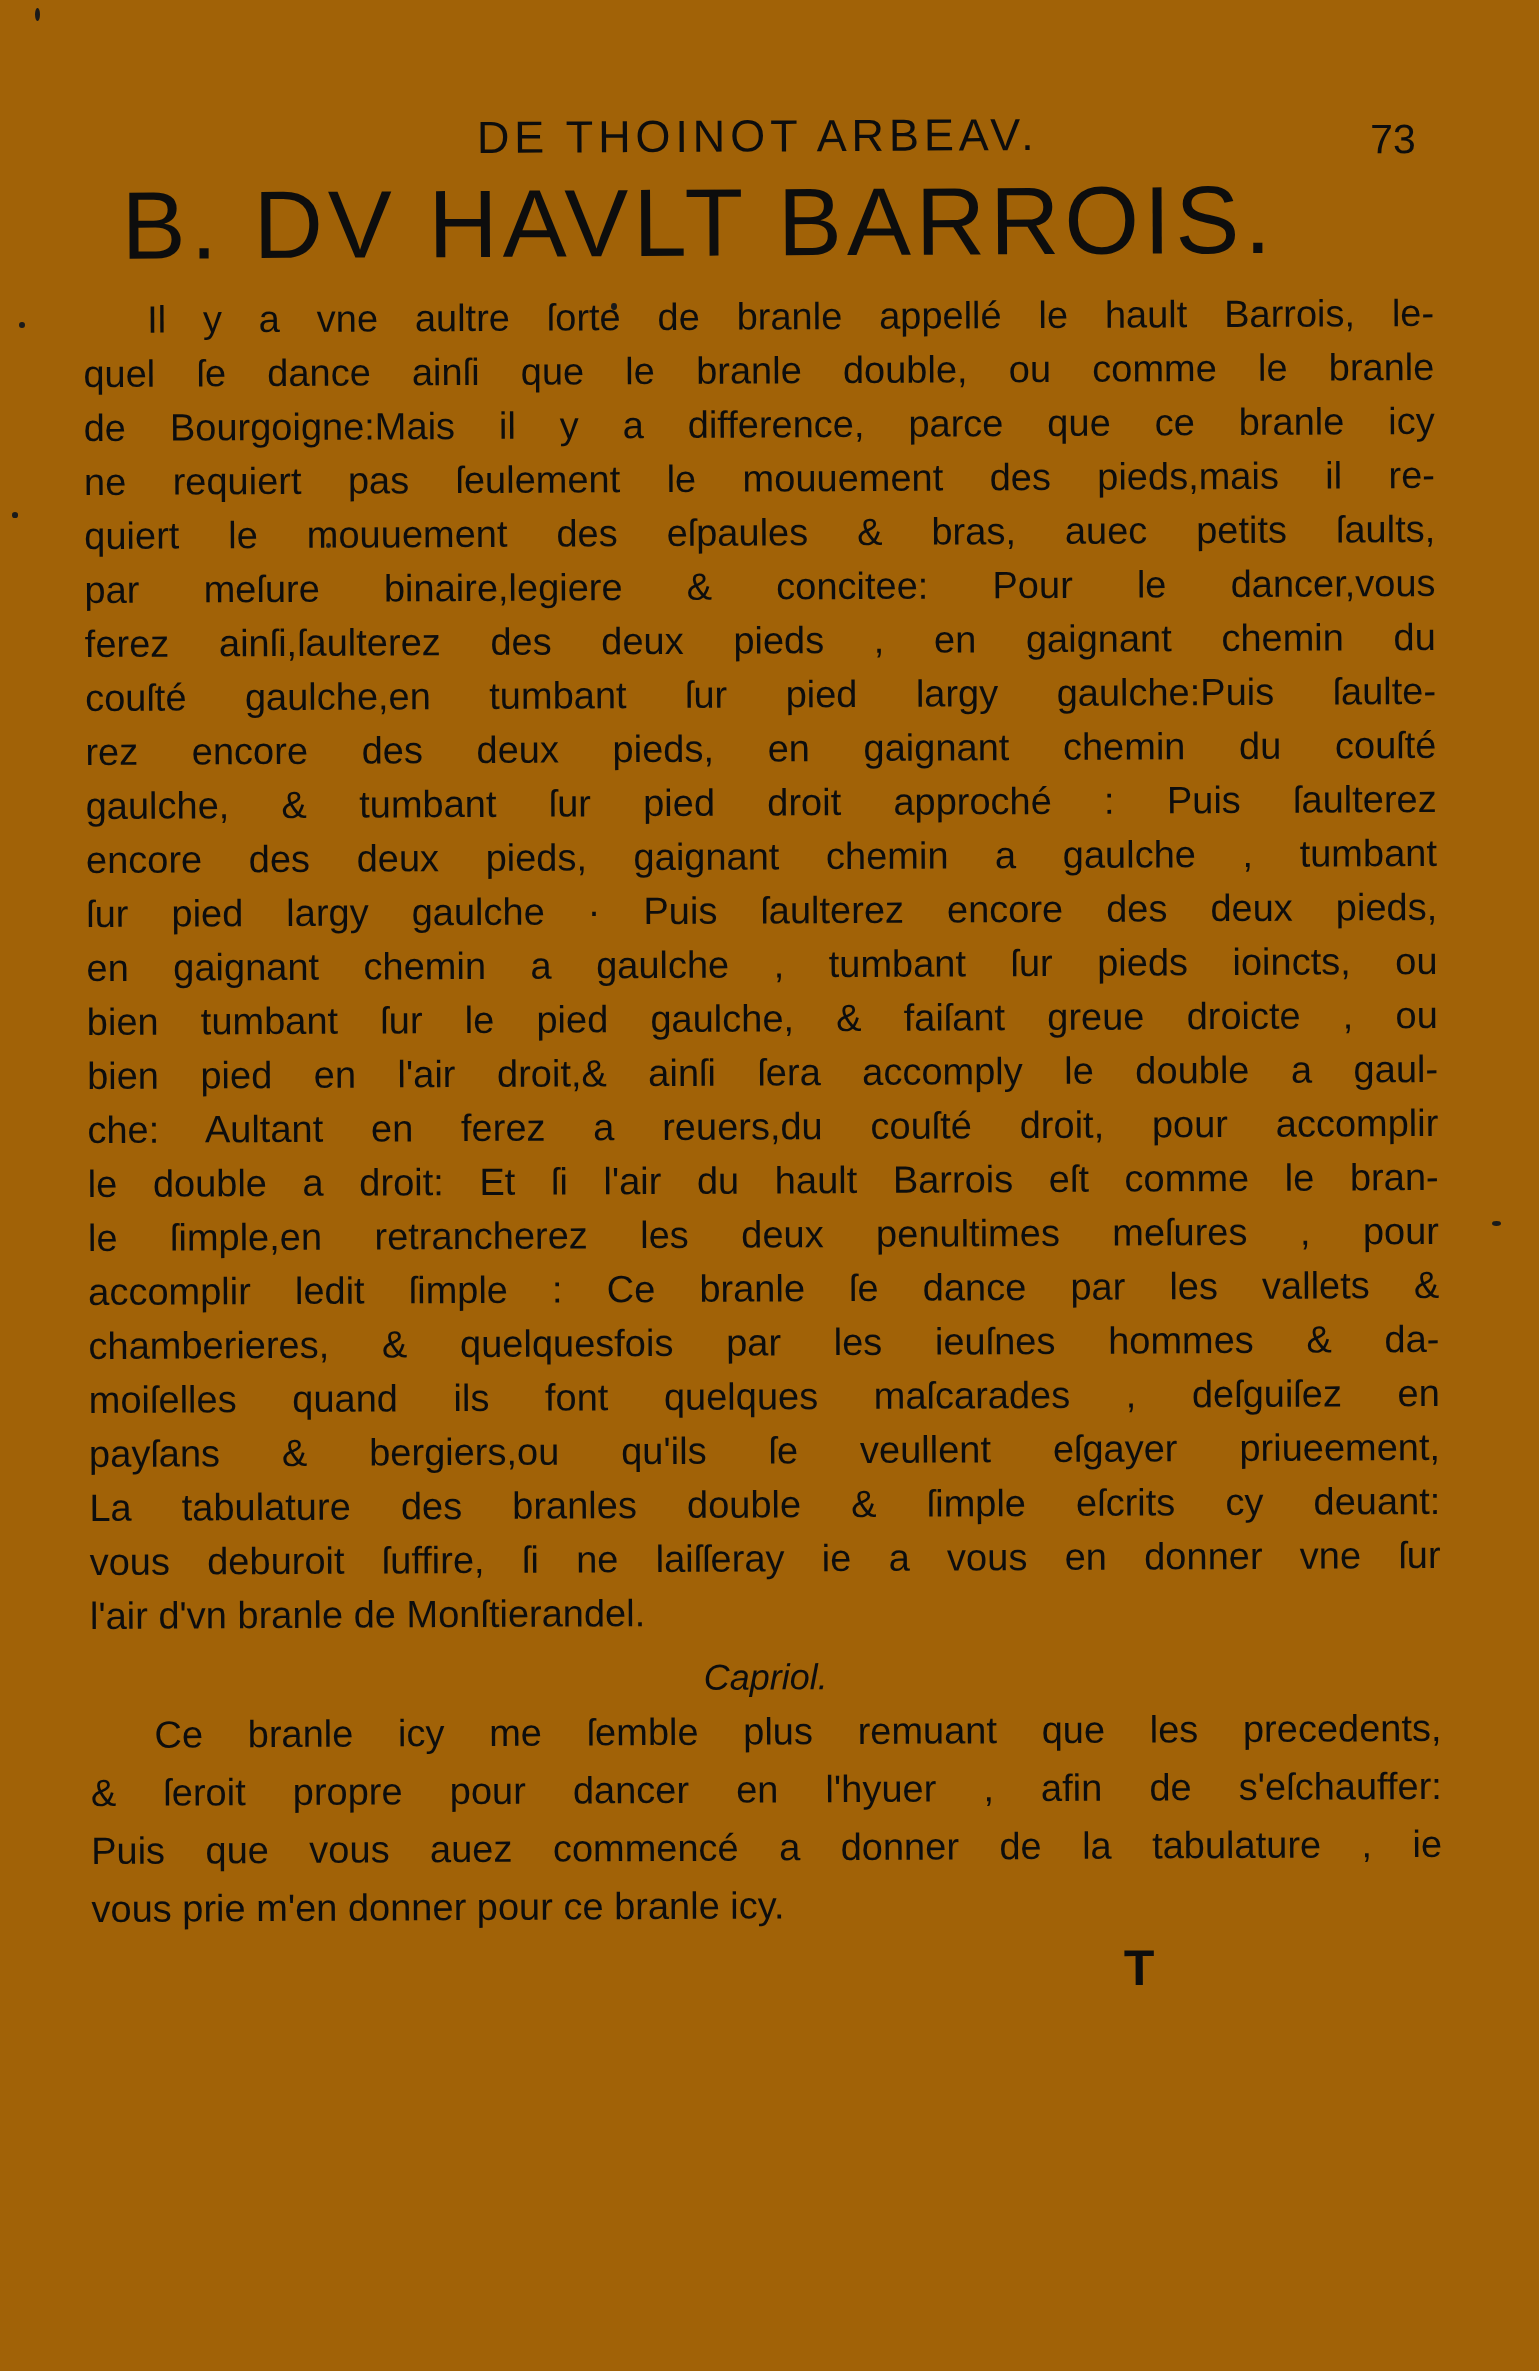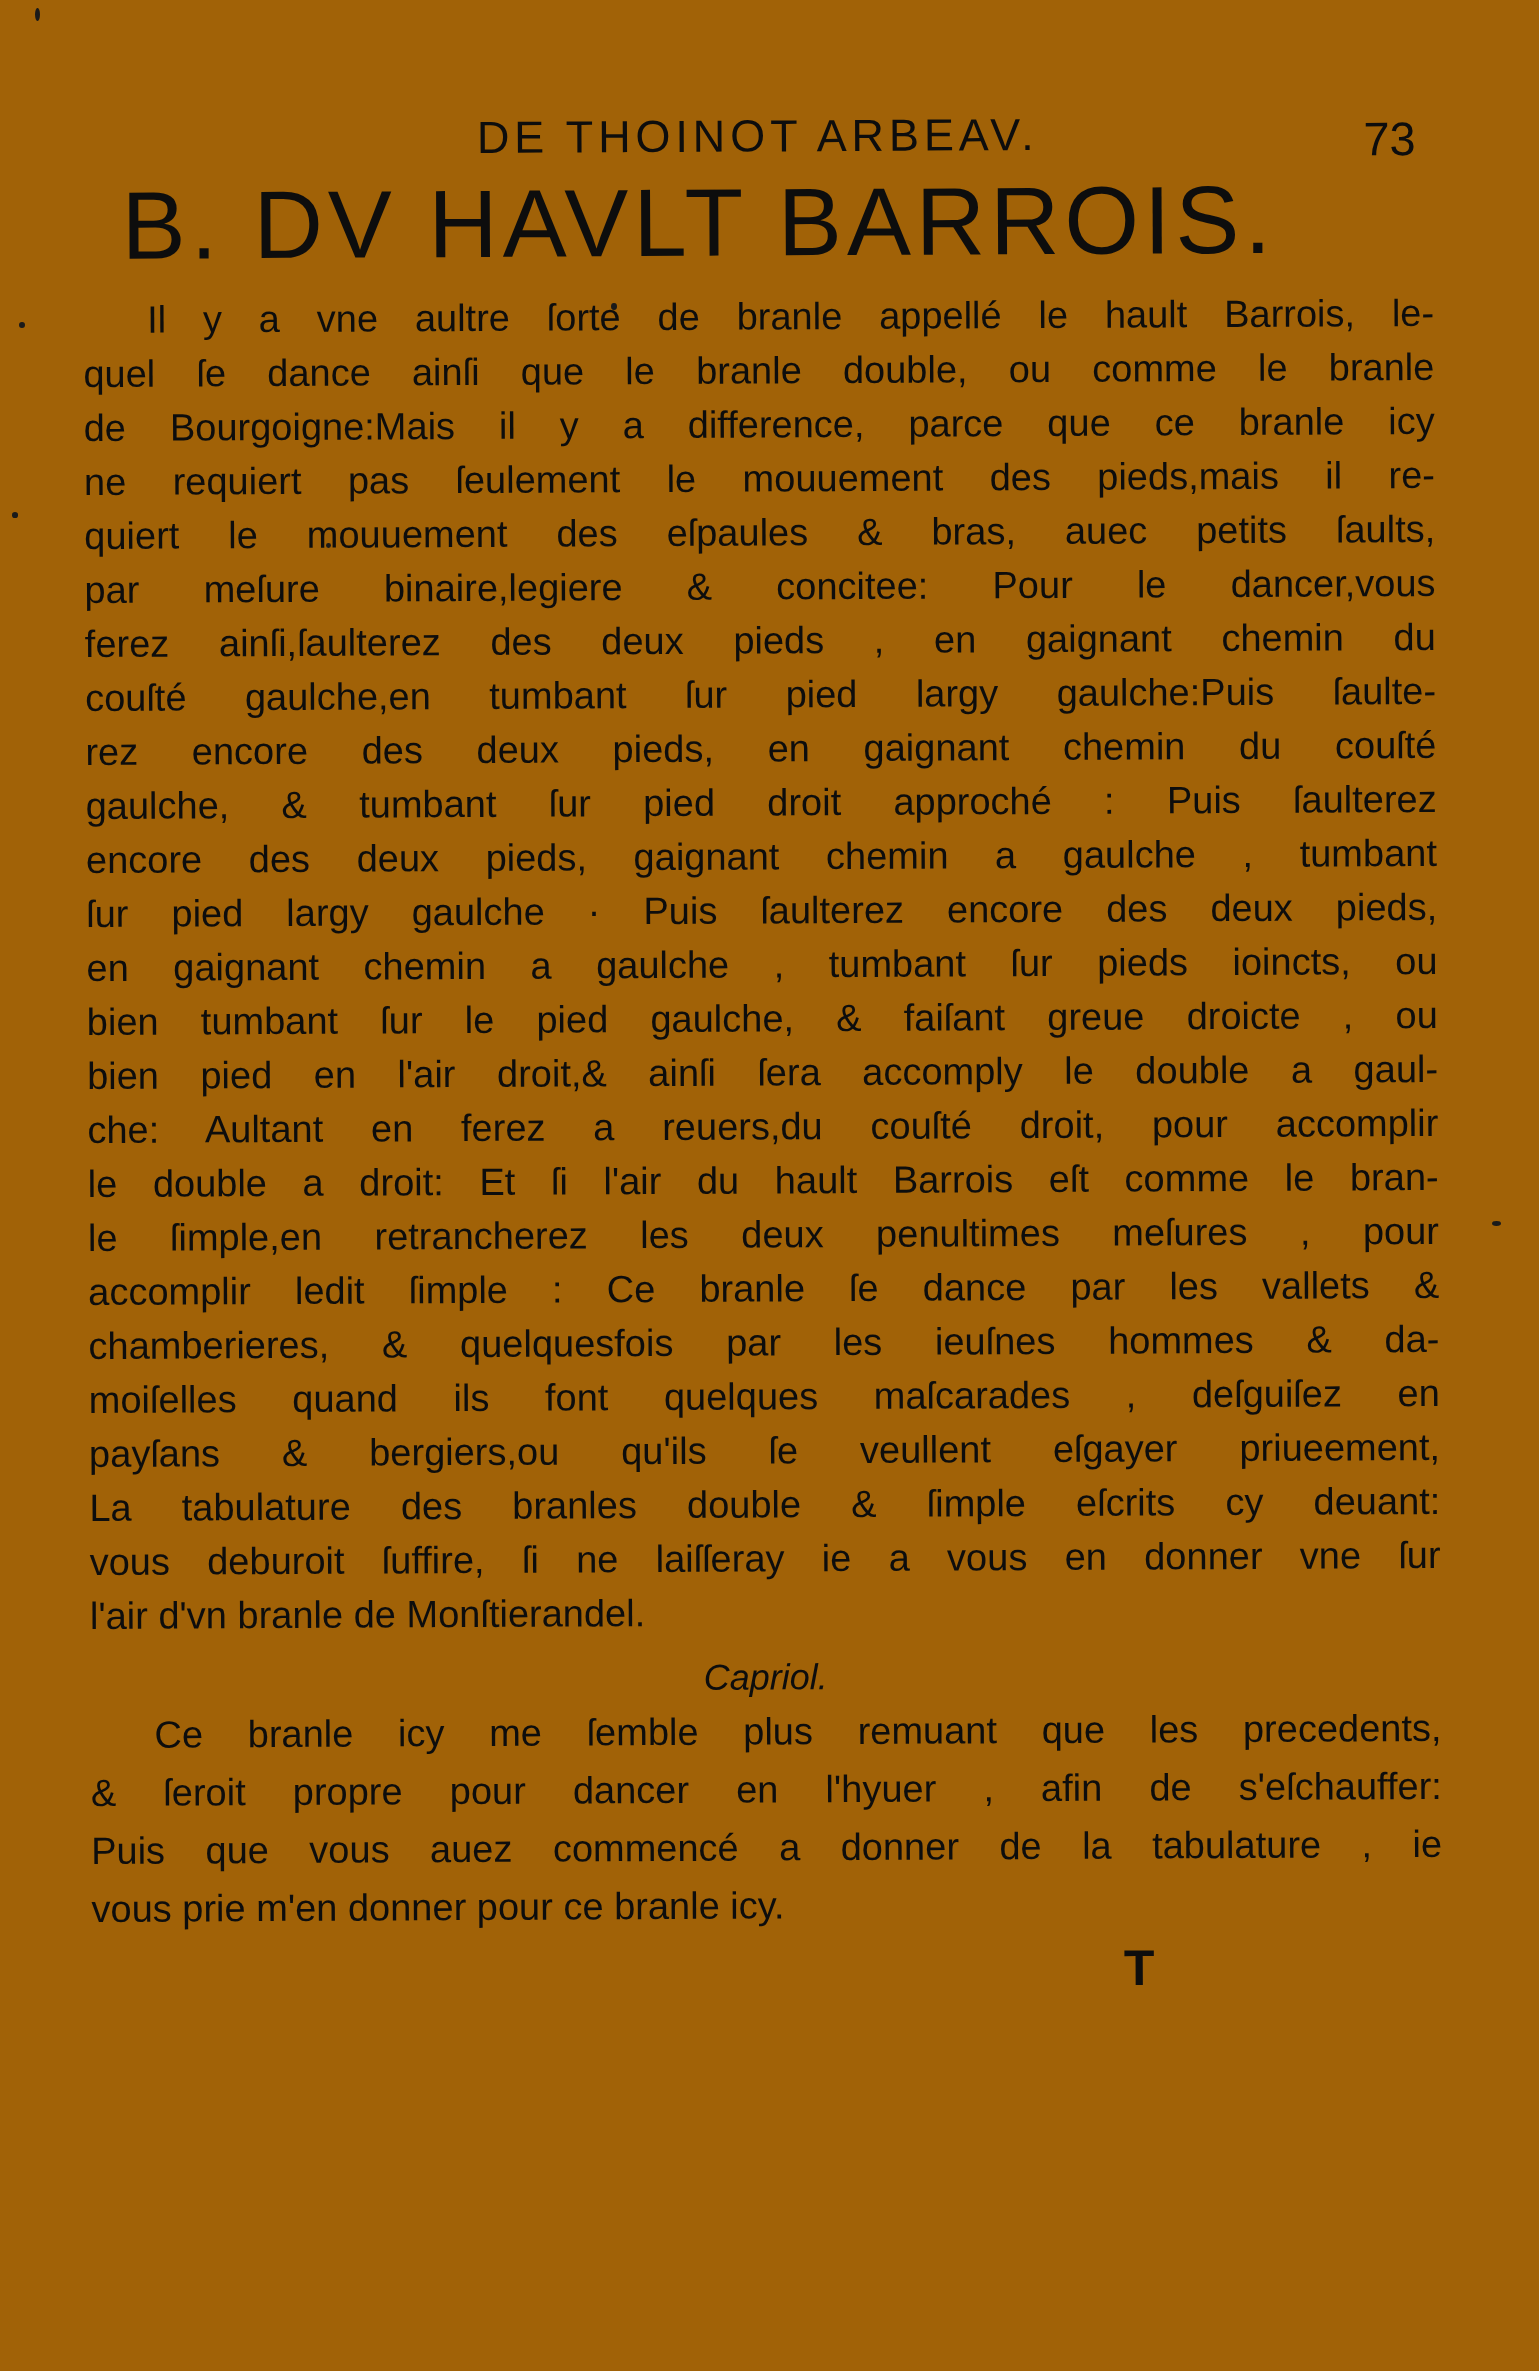--- a/index.html
+++ b/index.html
@@ -35,21 +35,21 @@
     text-align: center;
     font-size: 45px;
     letter-spacing: 4.9px;
     line-height: 62px;
     white-space: nowrap;
   }
   .page-number {
     position: absolute;
     right: 17.5px;
     top: 9.7px;
-    font-size: 47px;
+    font-size: 41px;
     line-height: 54px;
   }
   
   .chapter-title {
     margin: 5.8px 0 19.4px 39px;
     font-size: 96px;
     line-height: 97px;
     letter-spacing: 4.9px;
     white-space: nowrap;
     font-weight: normal;

